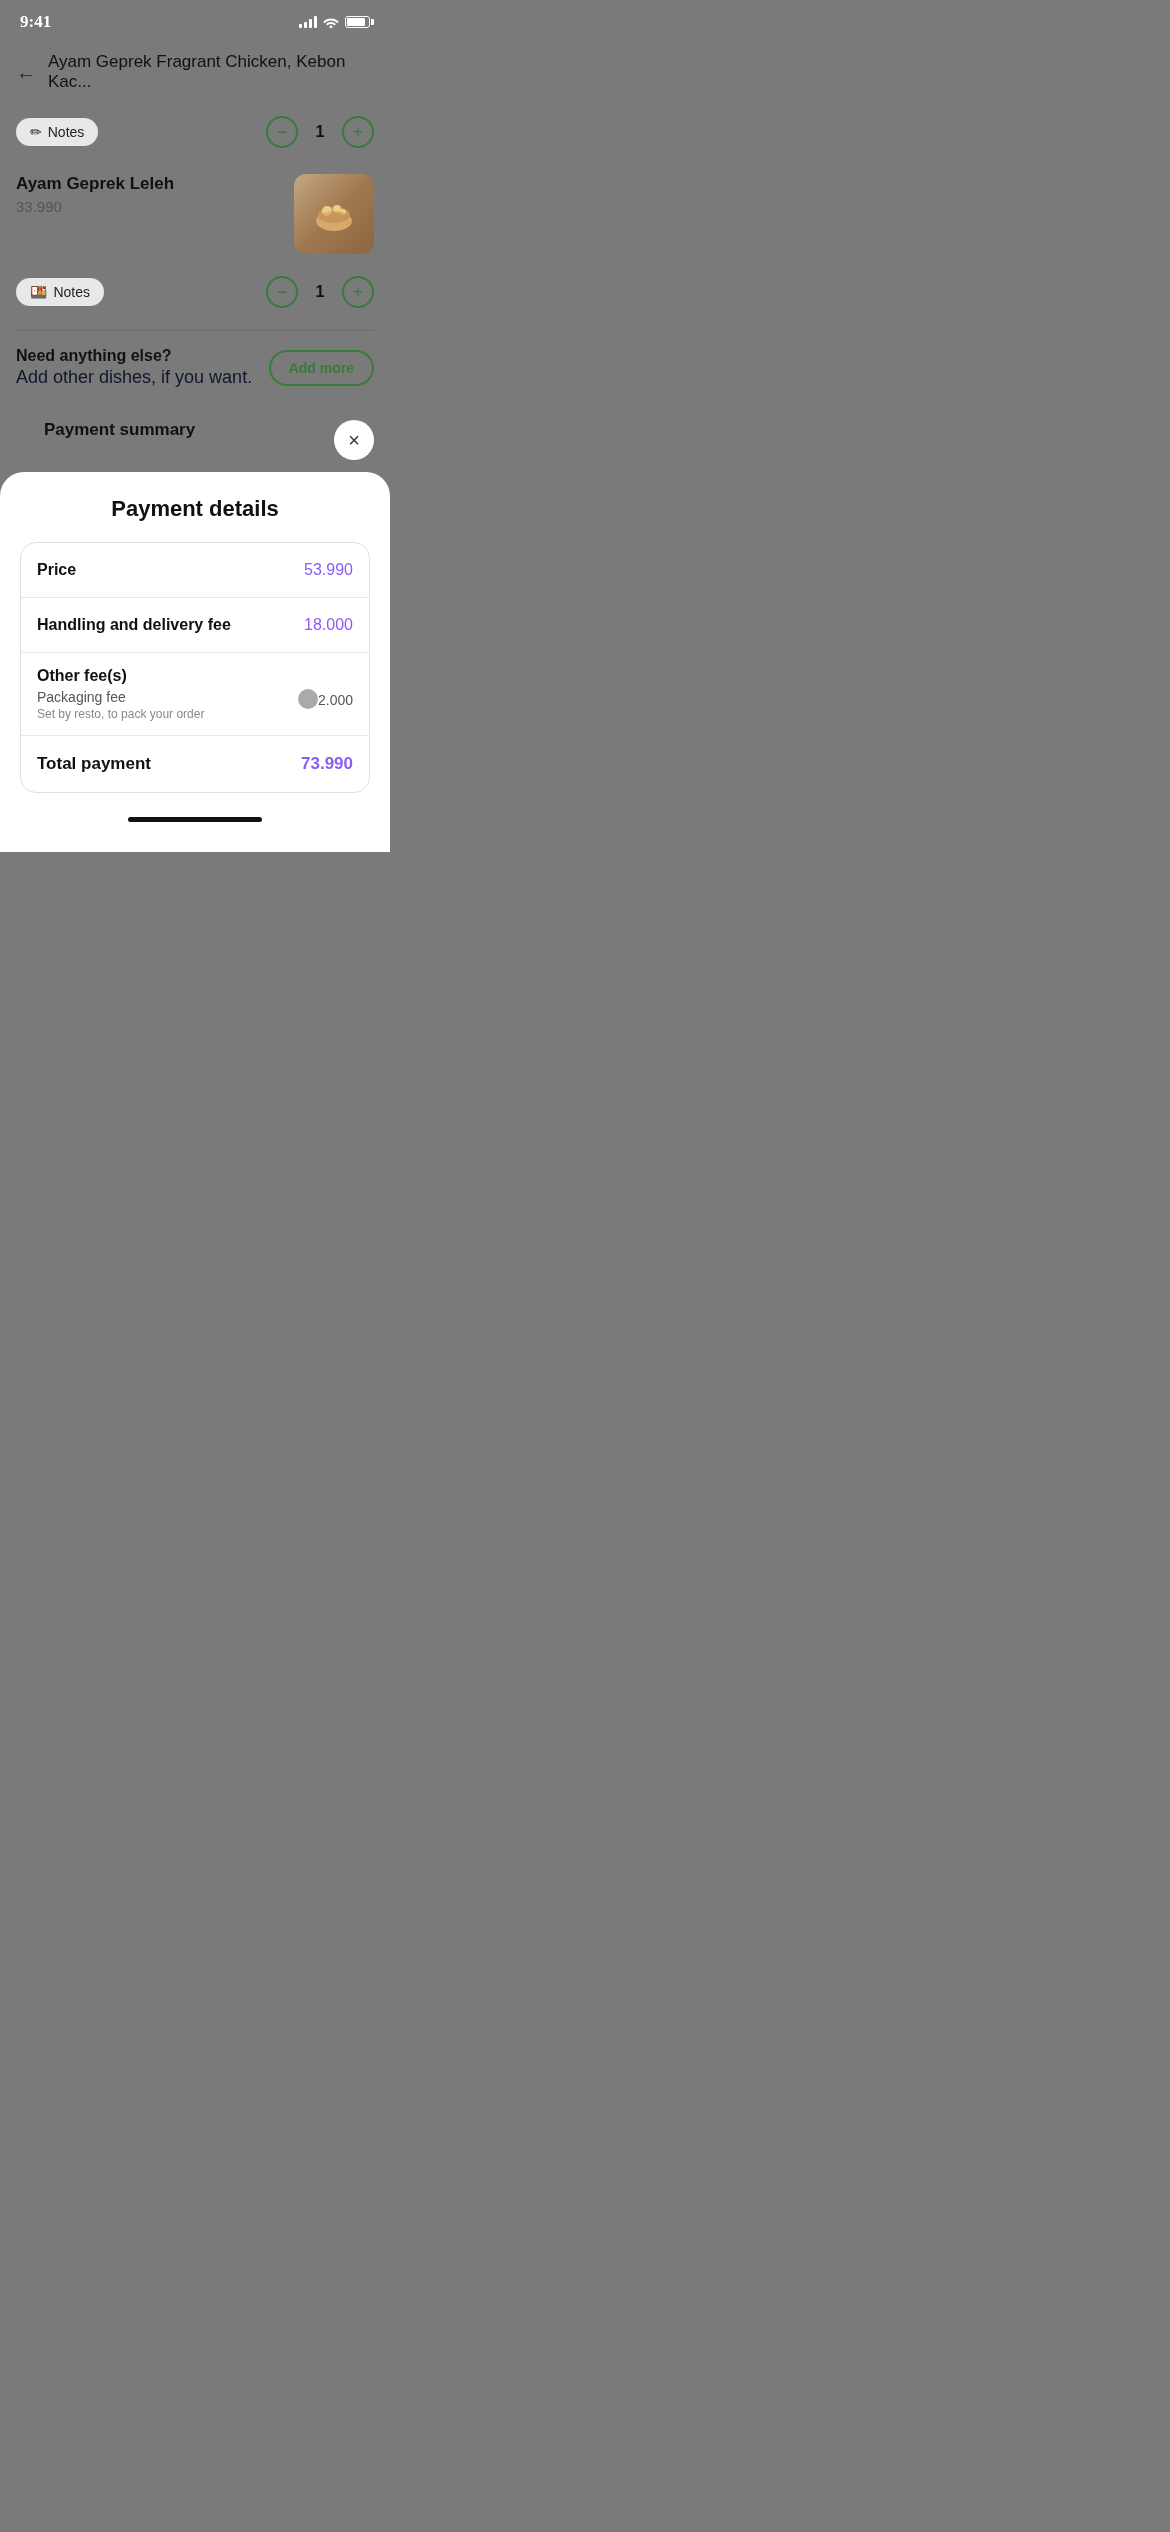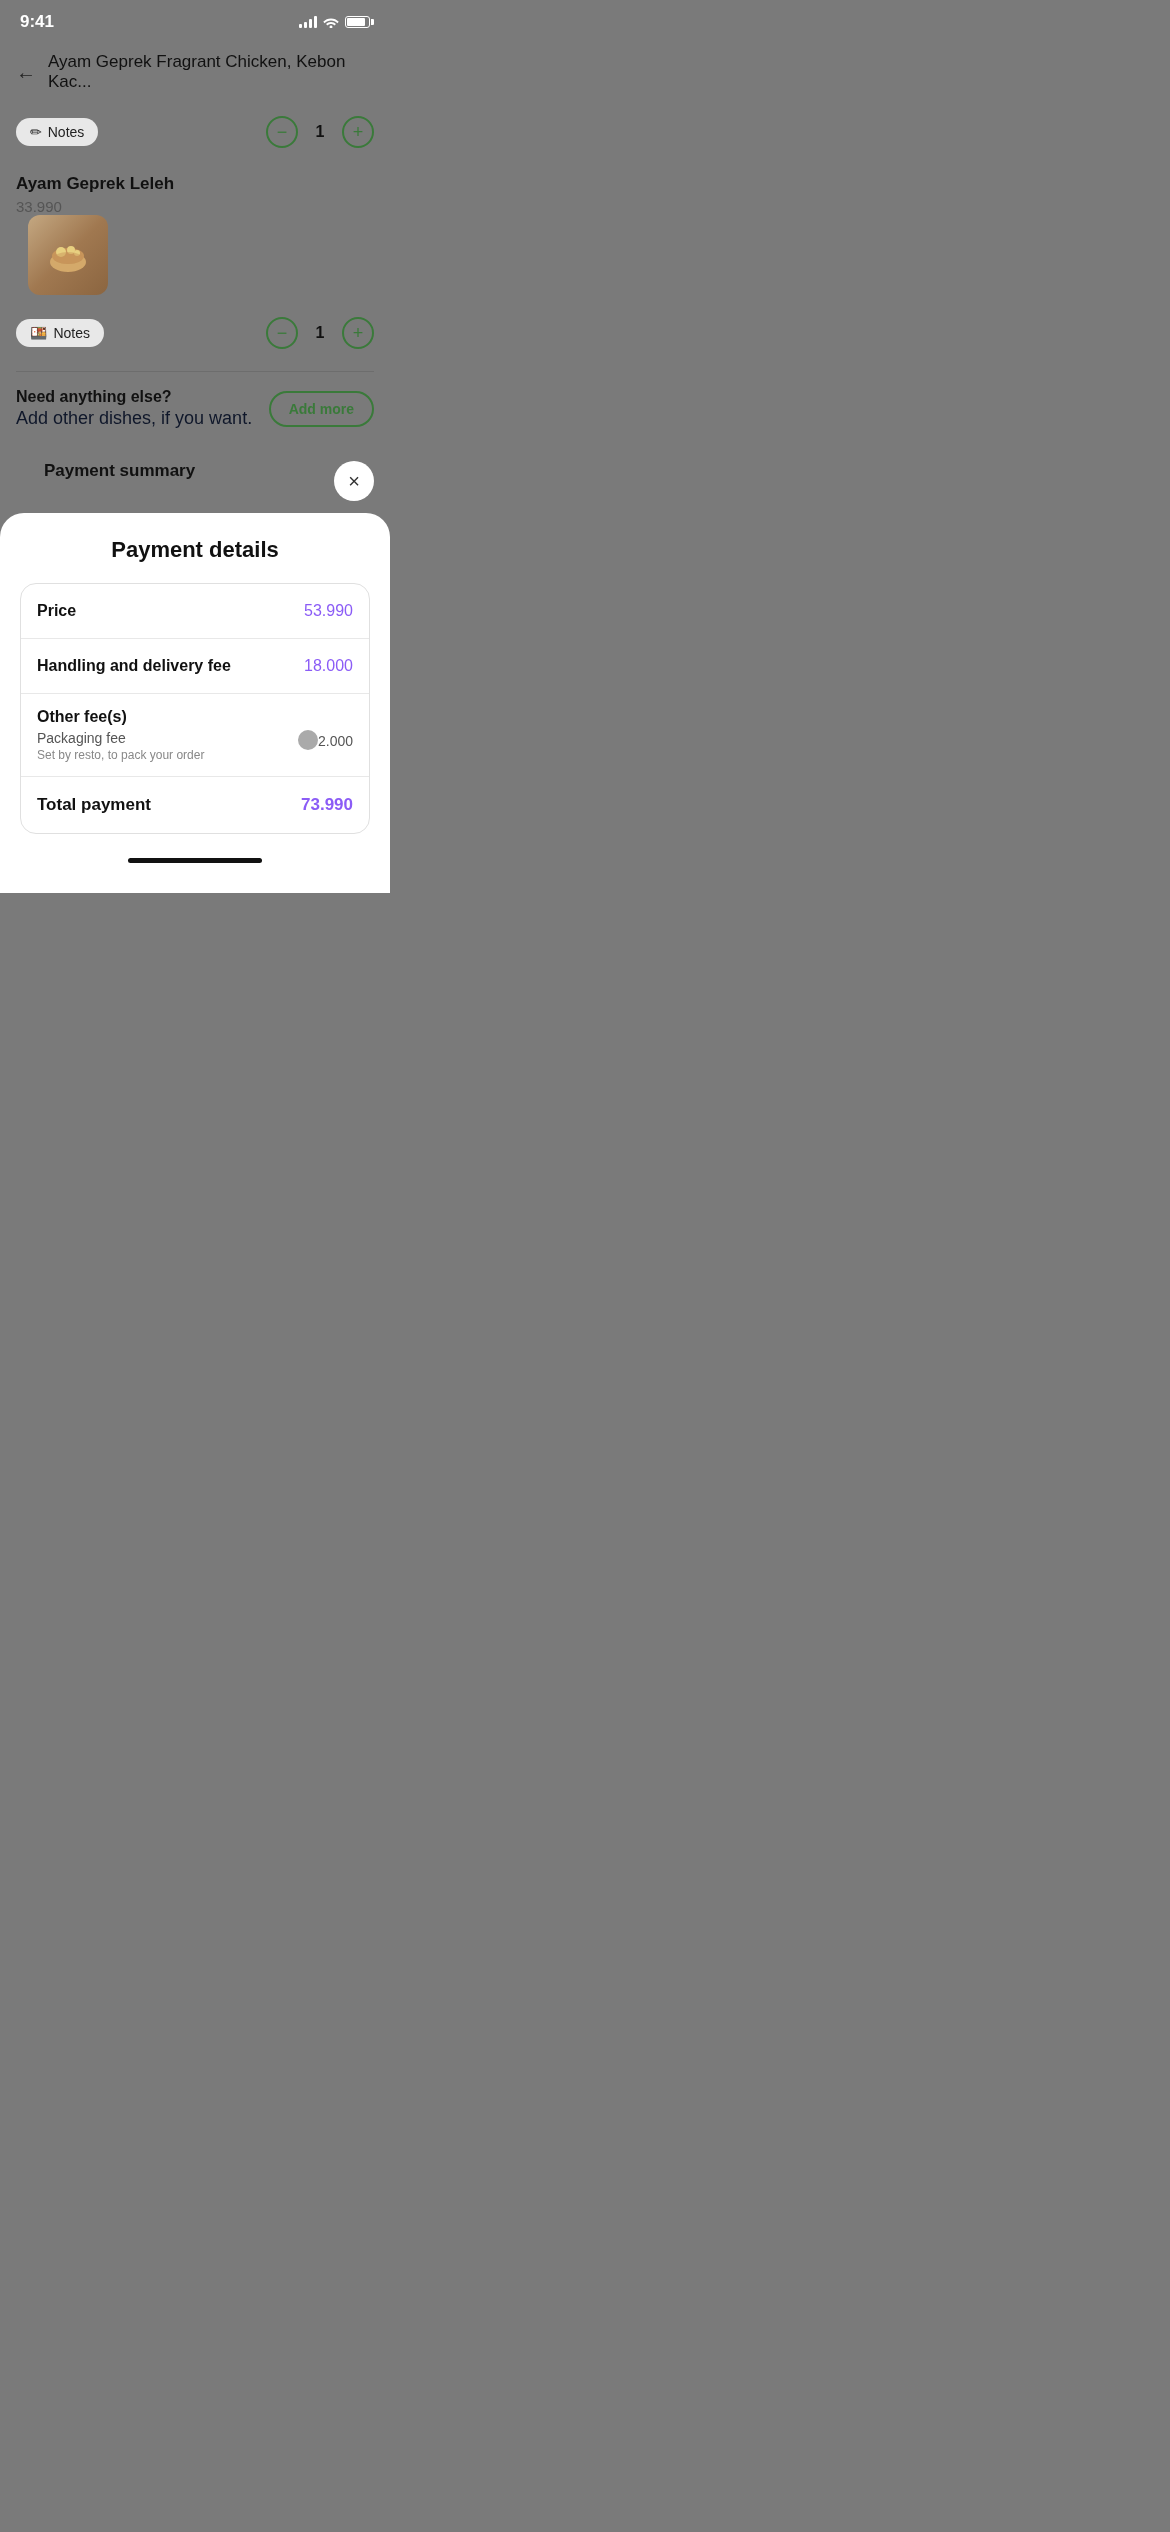--- a/index.html
+++ b/index.html
@@ -14,20 +14,21 @@
       overflow: hidden;
     }
 
     
     .status-bar {
       display: flex;
       justify-content: space-between;
       align-items: center;
       padding: 12px 20px 8px 20px;
       background: #7a7a7a;
+      font-family: Liberation Serif, serif;
     }
     .status-time {
       font-size: 17px;
       font-weight: 600;
       color: #fff;
     }
     .status-icons {
       display: flex;
       align-items: center;
       gap: 6px;
@@ -153,21 +154,20 @@
       text-align: center;
     }
 
     
     .product-info {
       display: flex;
       justify-content: space-between;
       align-items: flex-start;
       padding: 4px 16px 10px 16px;
       background: #7a7a7a;
-      flex-direction: column;
     }
 
     .product-text {
       flex: 1;
     }
 
     .product-name {
       font-size: 17px;
       font-weight: 700;
       color: #111;

